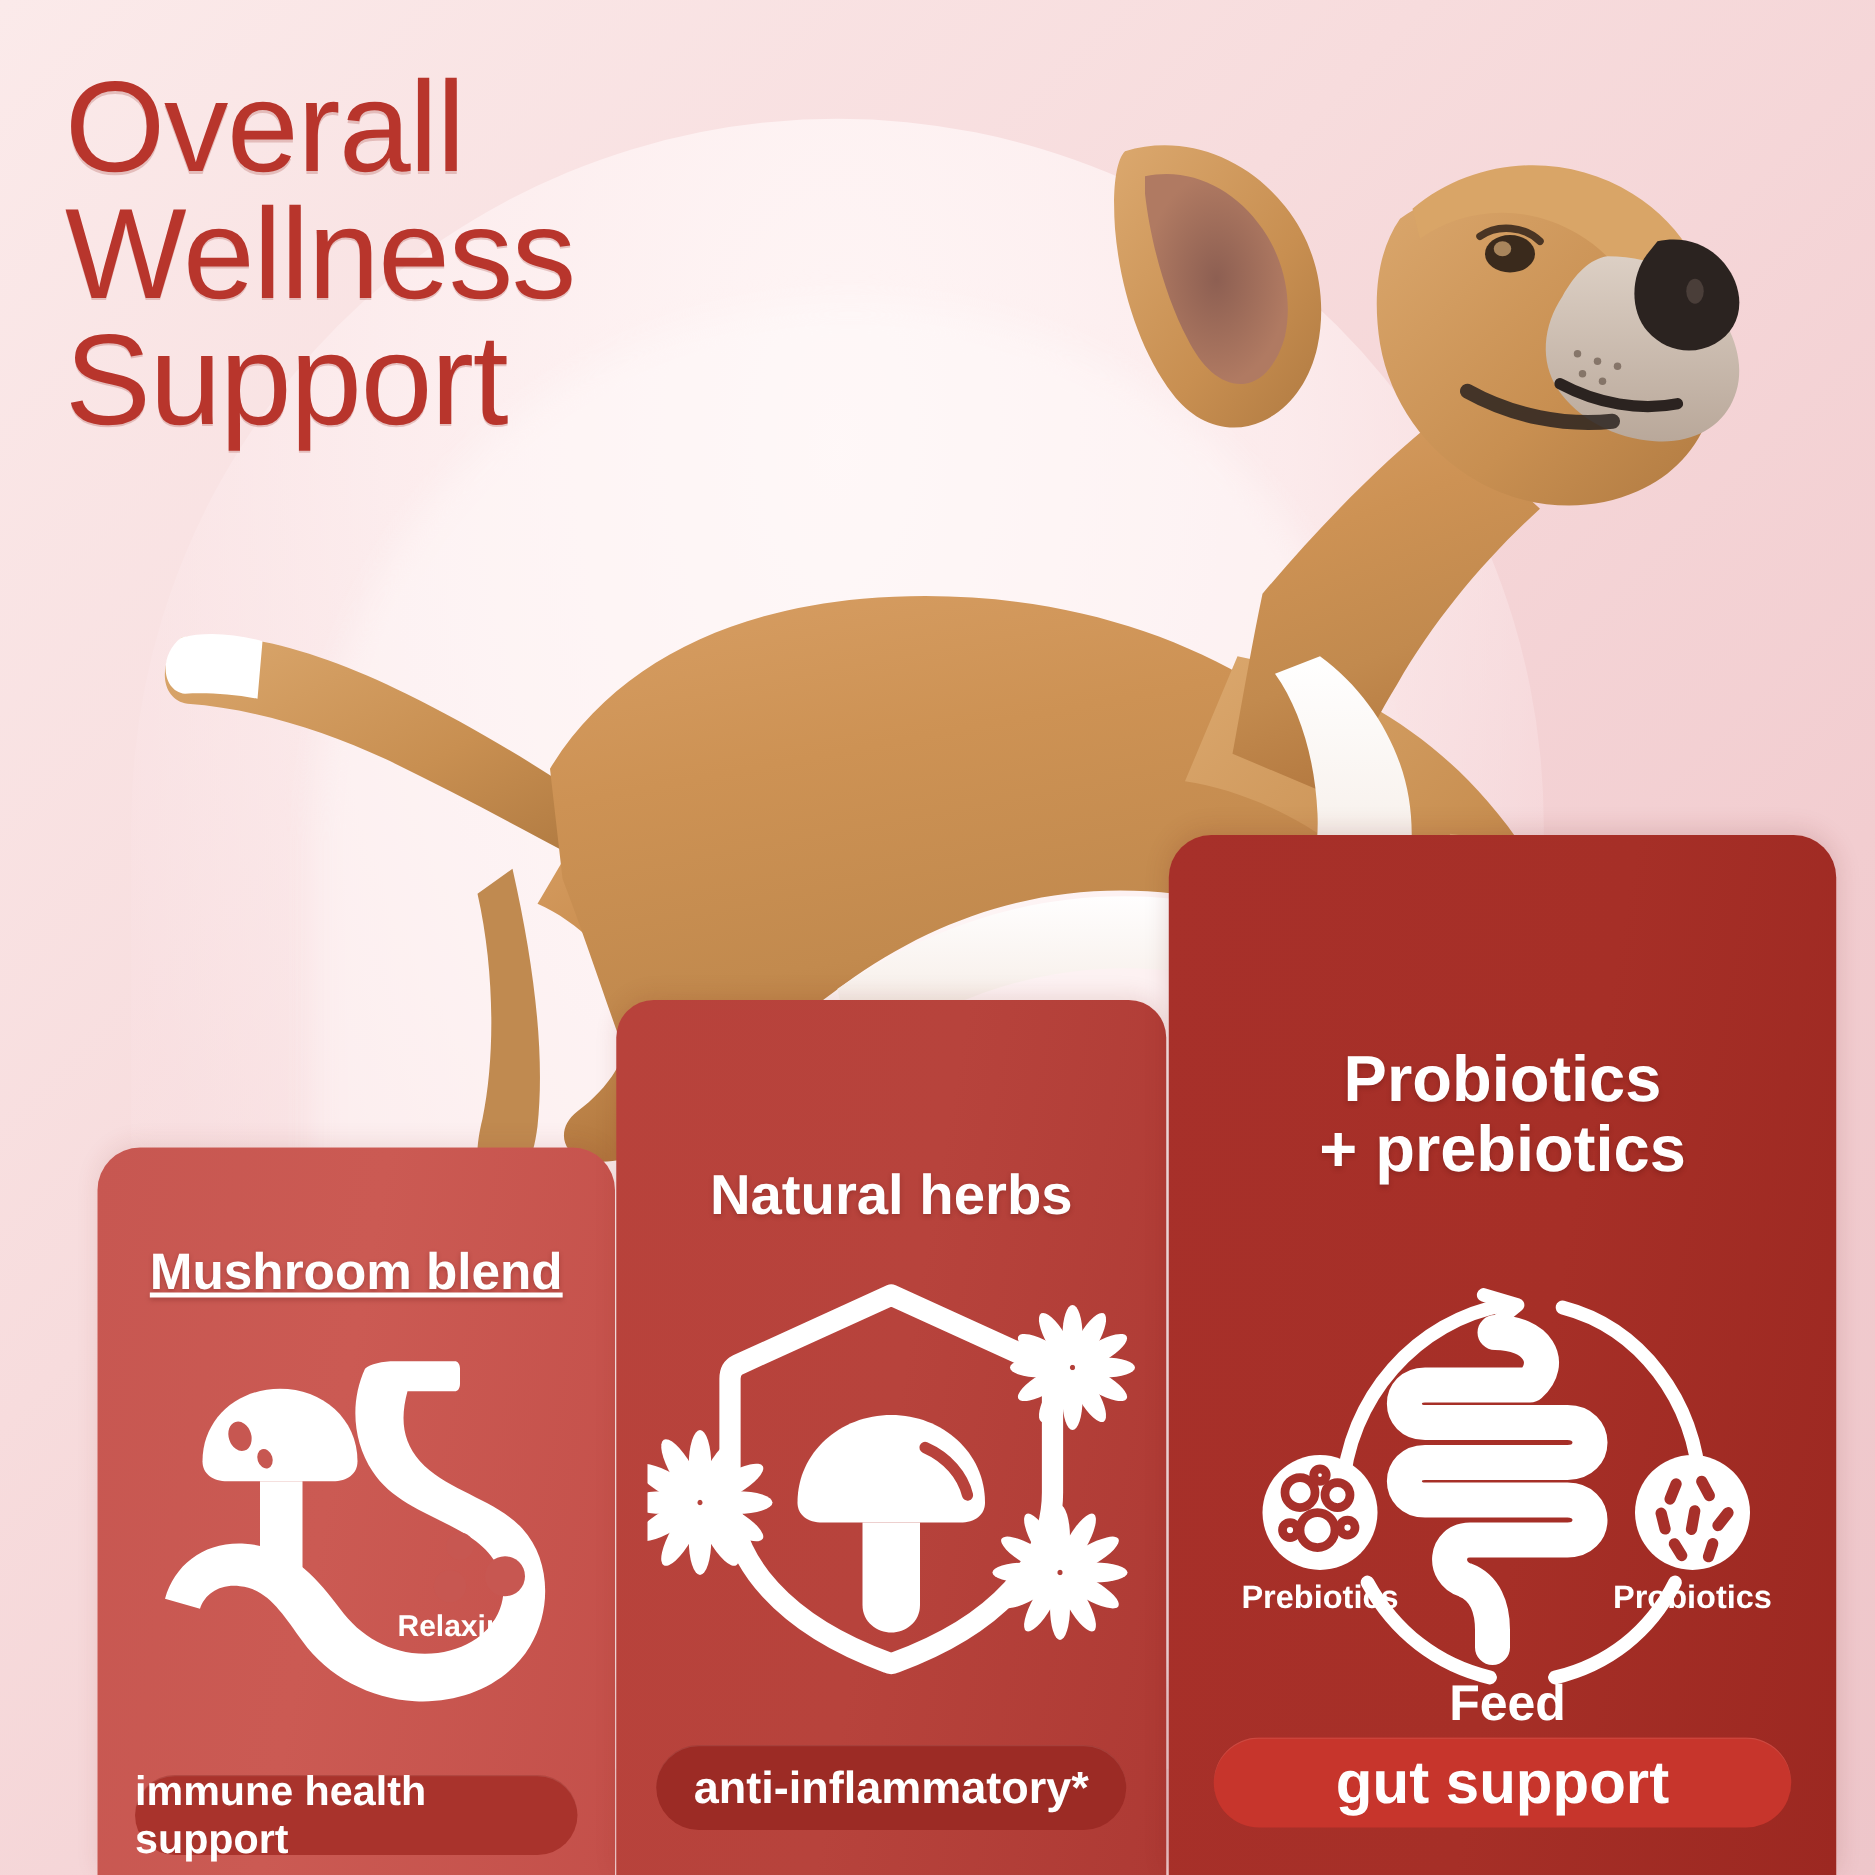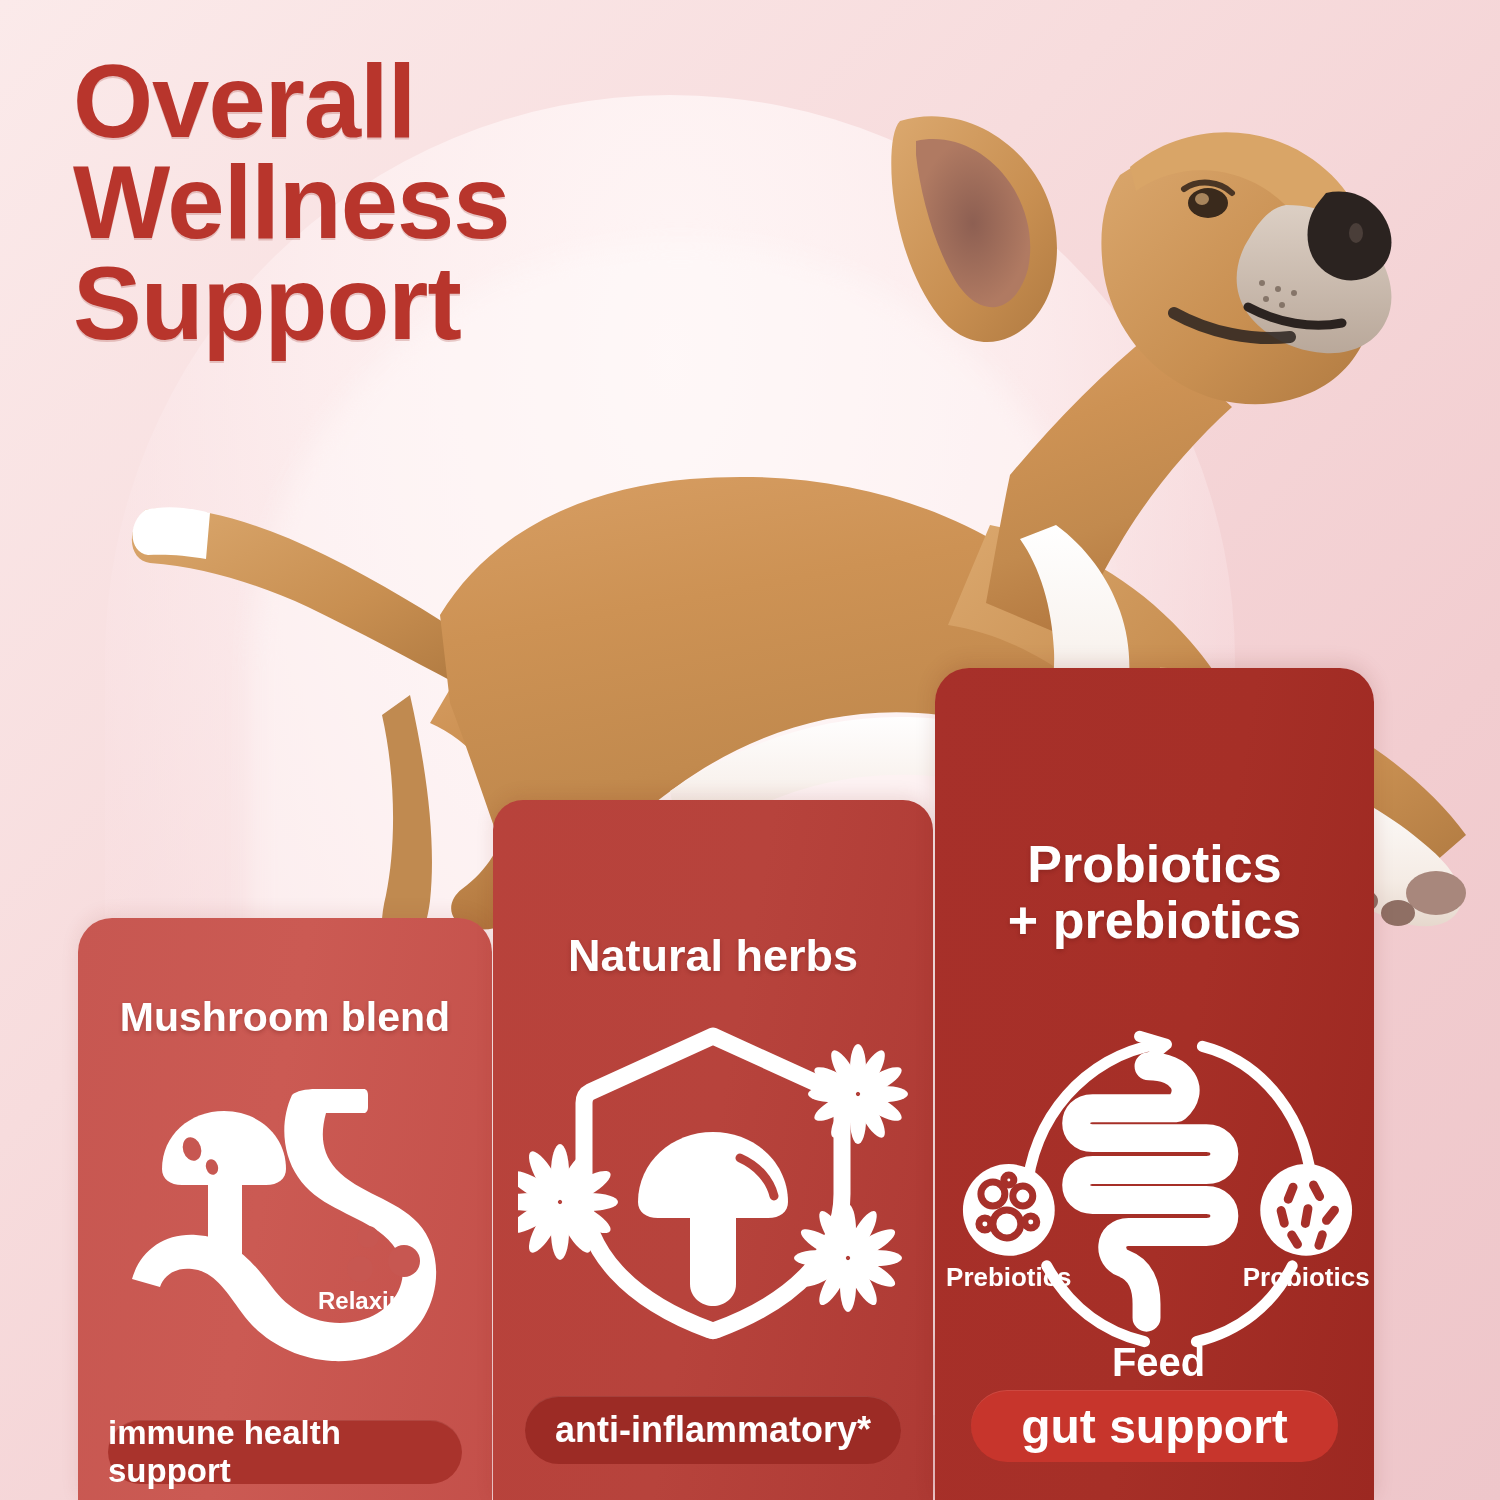--- a/index.html
+++ b/index.html
@@ -14,51 +14,51 @@
   .bg{position:absolute;inset:0;
       background:linear-gradient(135deg,#fbeaea 0%,#f7dcdd 38%,#f2cdd0 72%,#eec6ca 100%);}
   .bg-arch{position:absolute;left:105px;top:95px;width:1130px;height:1320px;
       border-radius:565px 565px 40px 40px;
       background:radial-gradient(ellipse at 50% 20%,rgba(255,247,247,.95) 0%,rgba(253,239,240,.80) 45%,rgba(250,227,230,.35) 75%,rgba(250,227,230,0) 100%);}
   .bg-soft{position:absolute;left:250px;top:240px;width:860px;height:1100px;
       border-radius:430px 430px 60px 60px;background:rgba(255,250,250,.45);filter:blur(14px);}
 
   
   .headline{position:absolute;left:52px;top:52px;width:700px;
-      color:#b8352c;font-weight:700;font-size:103px;line-height:.98;
+      color:#b8352c;font-weight:400;font-size:103px;line-height:.98;
       letter-spacing:-1px;white-space:pre-line;
-      text-shadow:0 2px 0 rgba(150,40,32,.22);margin-left:21px;}
+      text-shadow:0 2px 0 rgba(150,40,32,.22);}
 
   
   .dog{position:absolute;left:110px;top:55px;width:1390px;height:920px;}
   .dog svg{width:100%;height:100%;display:block;}
 
   
   .card{position:absolute;color:#fff;overflow:hidden;}
   .card .ttl{position:absolute;left:0;right:0;text-align:center;font-weight:700;
       color:#ffffff;text-shadow:0 2px 4px rgba(90,20,16,.30);}
   .pill{position:absolute;border-radius:999px;display:flex;align-items:center;
       justify-content:center;color:#fff;font-weight:600;
       box-shadow:inset 0 1px 0 rgba(255,255,255,.10);}
 
   #card1{left:78px;top:918px;width:414px;height:582px;
       background:linear-gradient(100deg,#c75751 0%,#cb5a53 45%,#c4504a 100%);
       border-radius:34px 34px 0 0;
       box-shadow:0 -4px 18px rgba(140,45,38,.10);}
-  #card1 .ttl{top:76px;font-size:41px;}
+  #card1 .ttl{top:76px;font-size:41px;text-decoration:underline;}
   #card1 .pill{left:30px;right:30px;top:478px;height:64px;background:#a9332c;font-size:33px;margin-top:24px;}
 
   #card2{left:493px;top:800px;width:440px;height:700px;
       background:linear-gradient(100deg,#b8423b 0%,#b7433c 50%,#ae3a34 100%);
       border-radius:30px 30px 0 0;
       box-shadow:0 -4px 18px rgba(120,35,28,.12);}
   #card2 .ttl{top:130px;font-size:45px;text-align:center;}
   #card2 .pill{left:32px;right:32px;top:596px;height:68px;background:#9c2b25;font-size:36px;text-align:center;}
 
-  #card3{left:935px;top:668px;width:439px;height:832px;
+  #card3{left:935px;top:668px;width:534px;height:832px;
       background:linear-gradient(100deg,#a7302a 0%,#a62f27 55%,#9c2821 100%);
       border-radius:34px 34px 0 0;
       box-shadow:0 -4px 20px rgba(110,28,22,.15);}
   #card3 .ttl{top:168px;font-size:52px;line-height:1.08;white-space:pre-line;}
   #card3 .pill{left:36px;right:36px;top:722px;height:72px;background:#c7352c;font-size:48px;}
 
   .icon-wrap{position:absolute;left:0;right:0;display:flex;justify-content:center;}
   #card1 .icon-wrap{top:155px;align-items:flex-end;}
   #card2 .icon-wrap{top:218px;}
   #card3 .icon-wrap{top:330px;align-items:flex-end;}

